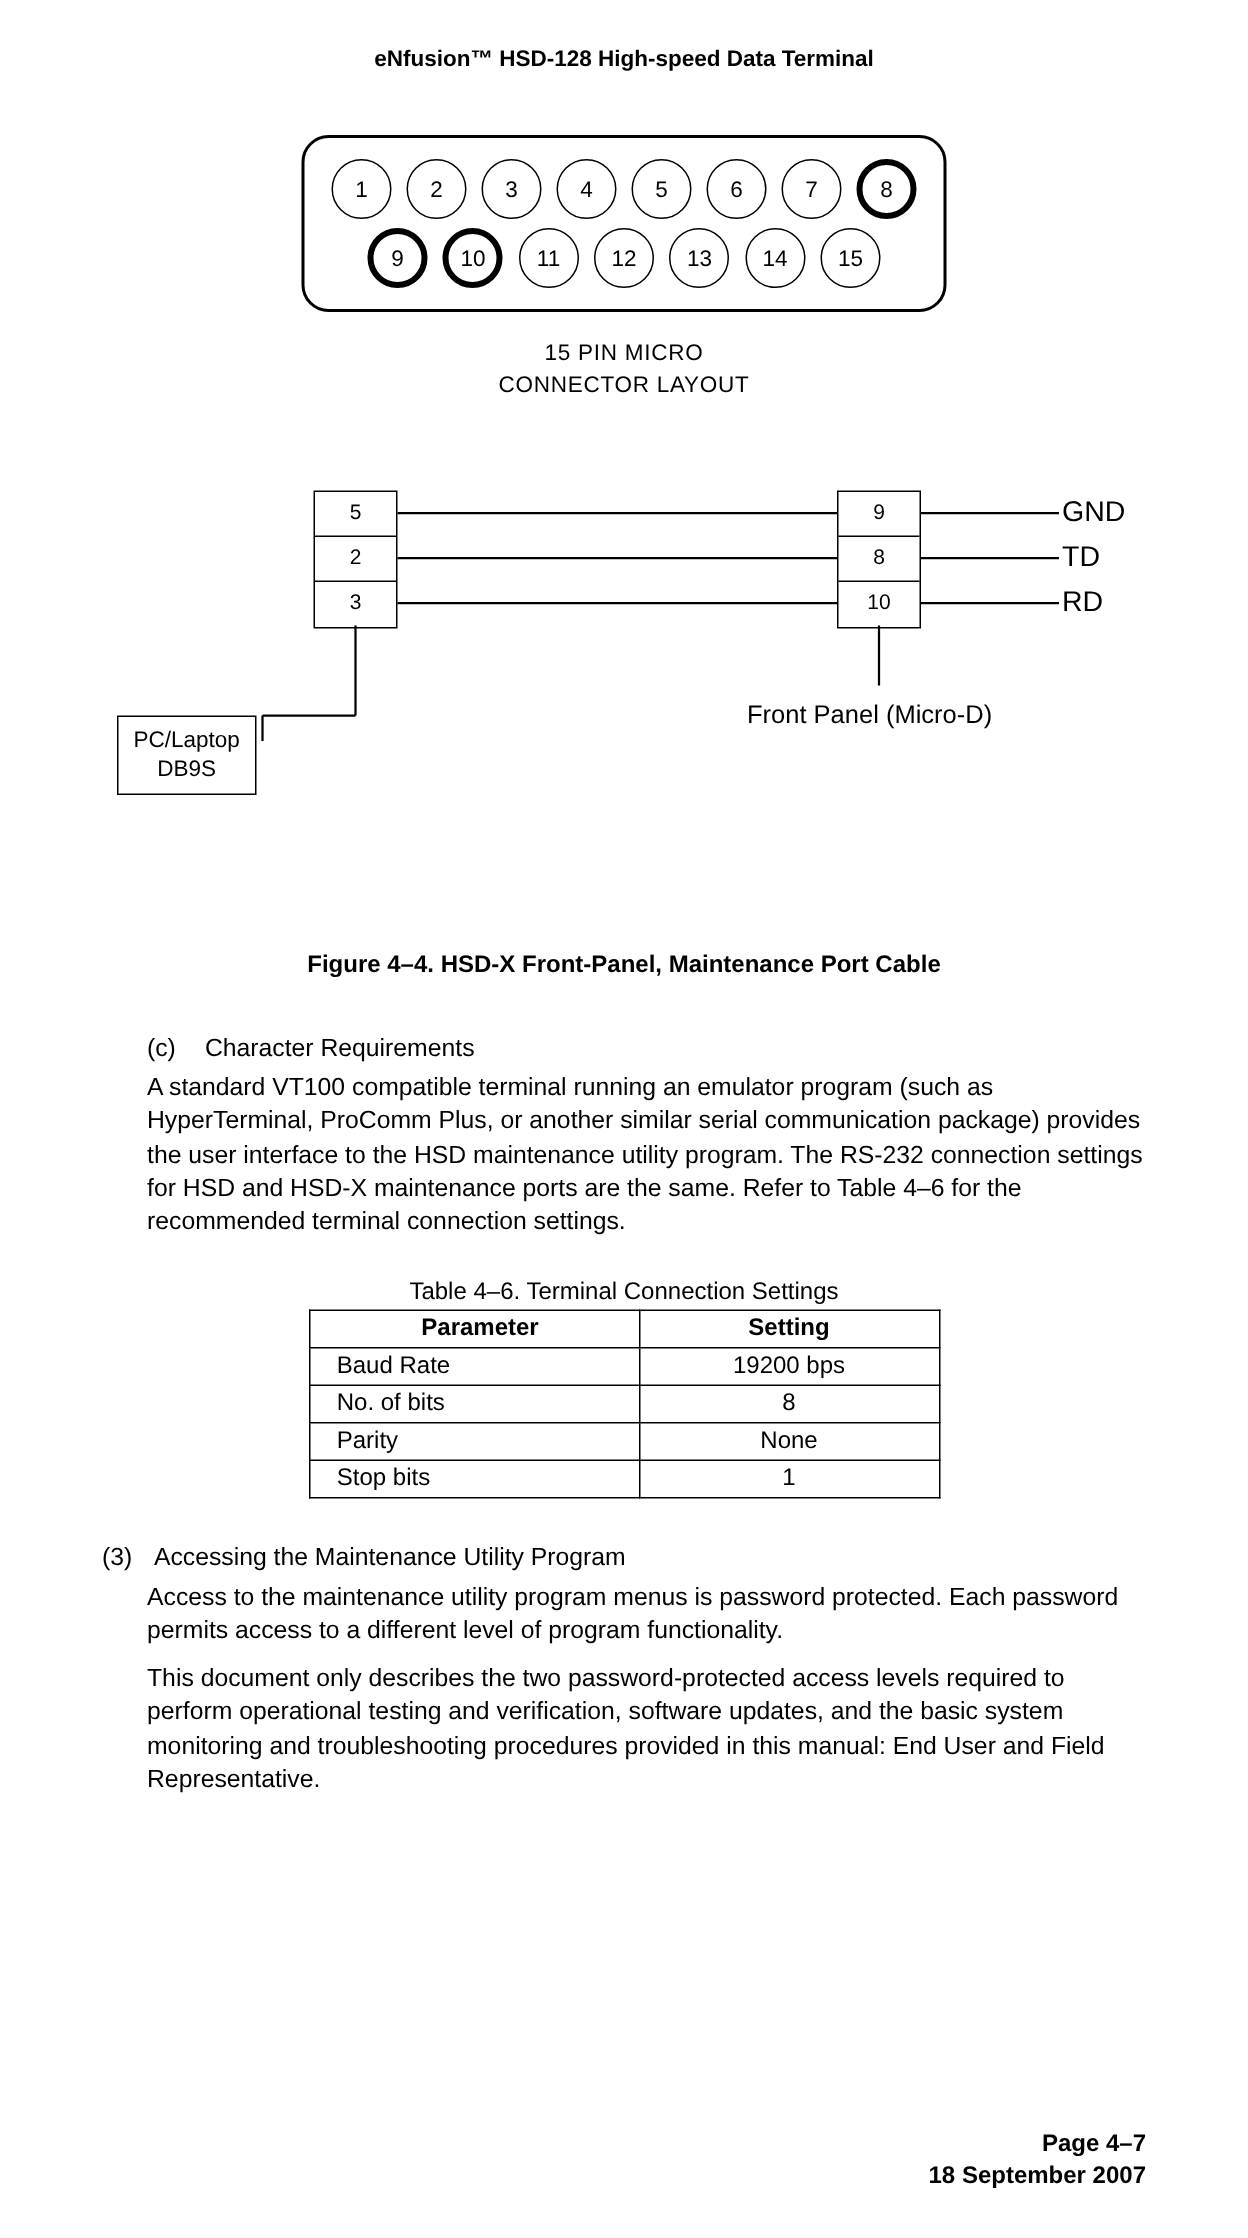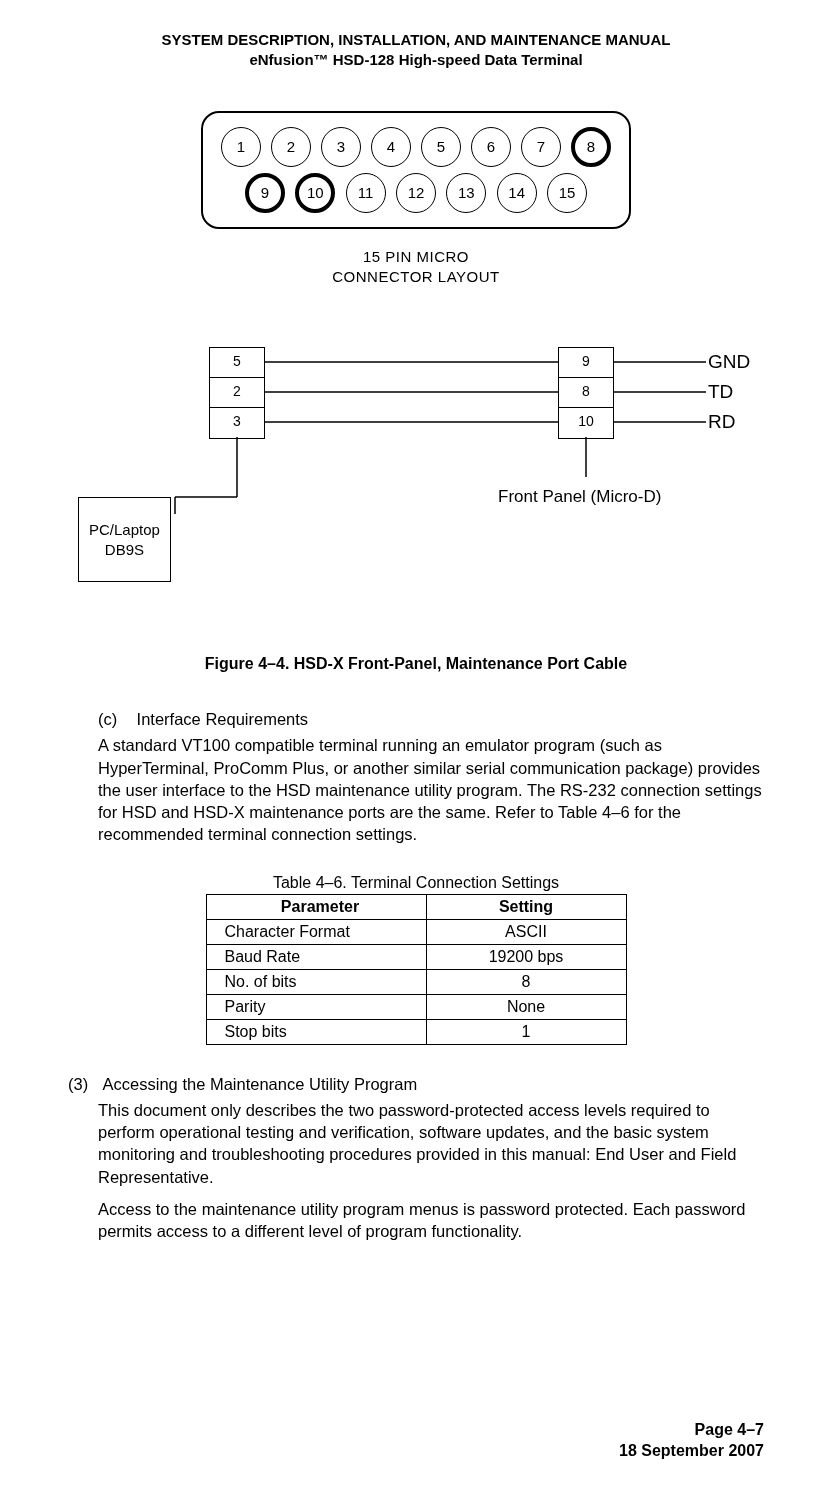--- a/index.html
+++ b/index.html
@@ -58,21 +58,21 @@
     .wiring-diagram {
       margin: 60px 0 20px 0;
       position: relative;
       height: 230px;
     }
     .db9-box {
       position: absolute;
       left: 10px;
       top: 150px;
       border: 1.5px solid #000;
-      padding: 22px 10px;
+      padding: 6px 10px;
       font-size: 15px;
       text-align: center;
       line-height: 1.3;
     }
     .pin-block-left {
       position: absolute;
       left: 141px;
       top: 0;
       border: 1.5px solid #000;
       width: 56px;
@@ -186,21 +186,20 @@
       text-align: right;
       font-weight: bold;
       font-size: 16px;
       line-height: 1.35;
     }
   </style>
 </head>
 <body>
 
 <div class="header">
-  <div>SYSTEM DESCRIPTION, INSTALLATION, AND MAINTENANCE MANUAL</div>
   <div>eNfusion™ HSD-128 High-speed Data Terminal</div>
 </div>
 
 <div class="connector-diagram">
   <div class="connector-box">
     <div class="pin-row top" id="pin-row-top">
         <div class="pin">1</div>
         <div class="pin">2</div>
         <div class="pin">3</div>
         <div class="pin">4</div>
@@ -261,37 +260,33 @@
     <div>PC/Laptop</div>
     <div>DB9S</div>
   </div>
   <div class="front-panel-label">Front Panel (Micro-D)</div>
 </div>
 
 <div class="figure-caption">Figure 4–4. HSD-X Front-Panel, Maintenance Port Cable</div>
 
 <div class="section-c">
   <span class="sec-letter">(c)</span>
-  <span class="sec-title">Interface Requirements</span>
+  <span class="sec-title">Character Requirements</span>
   <div class="sec-body">A standard VT100 compatible terminal running an emulator program (such as HyperTerminal, ProComm Plus, or another similar serial communication package) provides the user interface to the HSD maintenance utility program. The RS-232 connection settings for HSD and HSD-X maintenance ports are the same. Refer to Table 4–6 for the recommended terminal connection settings.</div>
 </div>
 
 <div class="table-caption">Table 4–6. Terminal Connection Settings</div>
 <table class="settings">
   <thead>
     <tr>
       <th>Parameter</th>
       <th>Setting</th>
     </tr>
   </thead>
   <tbody id="settings-tbody">
-      <tr>
-        <td>Character Format</td>
-        <td>ASCII</td>
-      </tr>
       <tr>
         <td>Baud Rate</td>
         <td>19200 bps</td>
       </tr>
       <tr>
         <td>No. of bits</td>
         <td>8</td>
       </tr>
       <tr>
         <td>Parity</td>
@@ -301,21 +296,21 @@
         <td>Stop bits</td>
         <td>1</td>
       </tr>
     </tbody>
 </table>
 
 <div class="section-3">
   <span class="num-letter">(3)</span>
   <span class="num-title">Accessing the Maintenance Utility Program</span>
   <div class="num-body">
+    <p>Access to the maintenance utility program menus is password protected. Each password permits access to a different level of program functionality.</p>
     <p>This document only describes the two password-protected access levels required to perform operational testing and verification, software updates, and the basic system monitoring and troubleshooting procedures provided in this manual: End User and Field Representative.</p>
-    <p>Access to the maintenance utility program menus is password protected. Each password permits access to a different level of program functionality.</p>
   </div>
 </div>
 
 <div class="footer">
   <div>Page 4–7</div>
   <div>18 September 2007</div>
 </div>
 
 </body></html>

